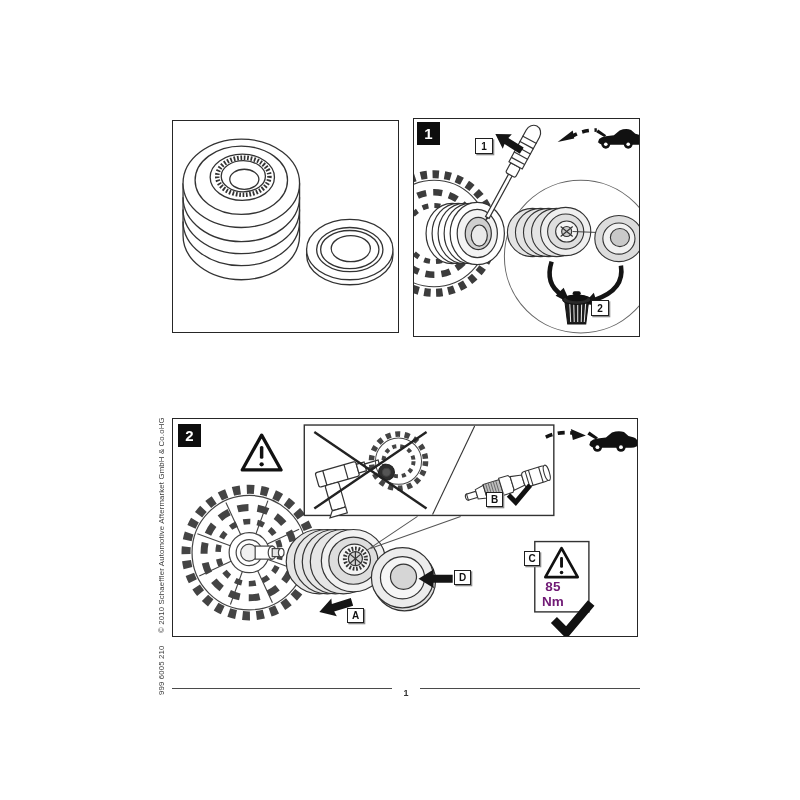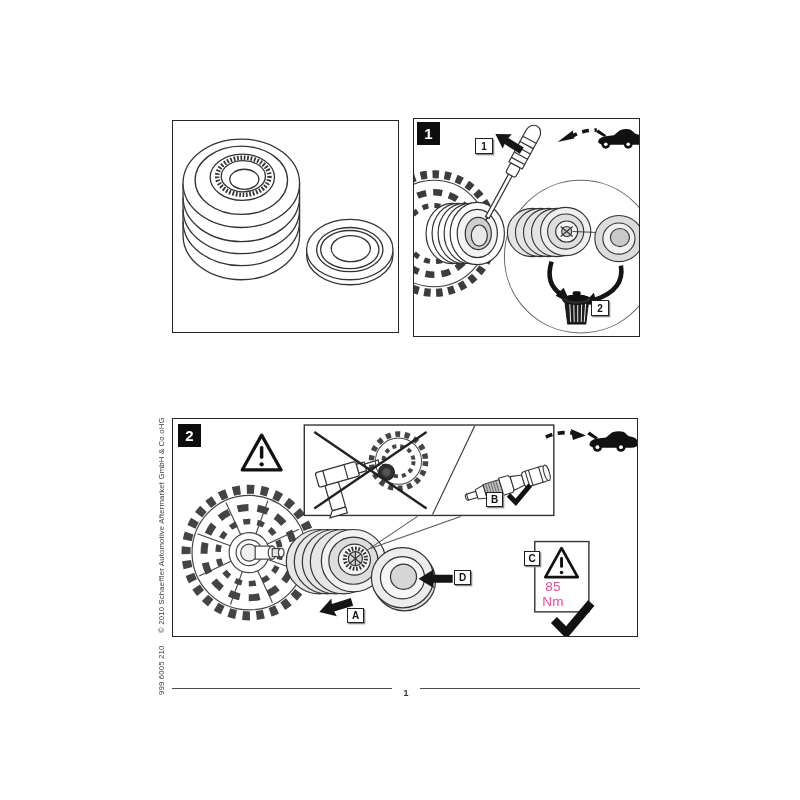--- a/index.html
+++ b/index.html
@@ -9,21 +9,21 @@
   .panel svg{display:block;width:100%;height:100%;}
   #panel-intro{left:172px;top:120px;width:227px;height:213px;}
   #panel-step1{left:413px;top:118px;width:227px;height:219px;}
   #panel-step2{left:172px;top:418px;width:466px;height:219px;}
   .badge{position:absolute;width:23px;height:23px;background:#0d0d0d;color:#fff;
          font-weight:bold;font-size:15px;display:flex;align-items:center;justify-content:center;}
   .callout{position:absolute;background:#fff;border:1.4px solid #1f1f1f;box-shadow:1.3px 1.3px 0 #8a8a8a;
            font-weight:bold;font-size:10px;color:#111;display:flex;align-items:center;justify-content:center;
            box-sizing:border-box;}
   .torque{position:absolute;left:361px;top:160px;width:38px;text-align:center;
-          font-weight:normal;font-size:13.5px;color:#ec4899;letter-spacing:0.2px;}
+          font-weight:bold;font-size:13.5px;color:#701a75;letter-spacing:0.2px;}
   .vtext{position:absolute;transform-origin:0 0;transform:rotate(-90deg);white-space:nowrap;
          font-size:7.8px;color:#3c3c3c;letter-spacing:0.15px;}
   #footer{position:absolute;left:172px;top:681px;width:468px;height:16px;}
   #footer .rule{position:absolute;left:0;right:0;top:7px;border-top:1.6px solid #4a4a4a;}
   #footer .pagenum-wrap{position:absolute;left:0;right:0;top:1px;text-align:center;}
   #footer .pagenum-wrap span{background:#fff;padding:0 11px;font-weight:bold;font-size:9px;color:#333;}
 </style>
 </head>
 <body>
 

